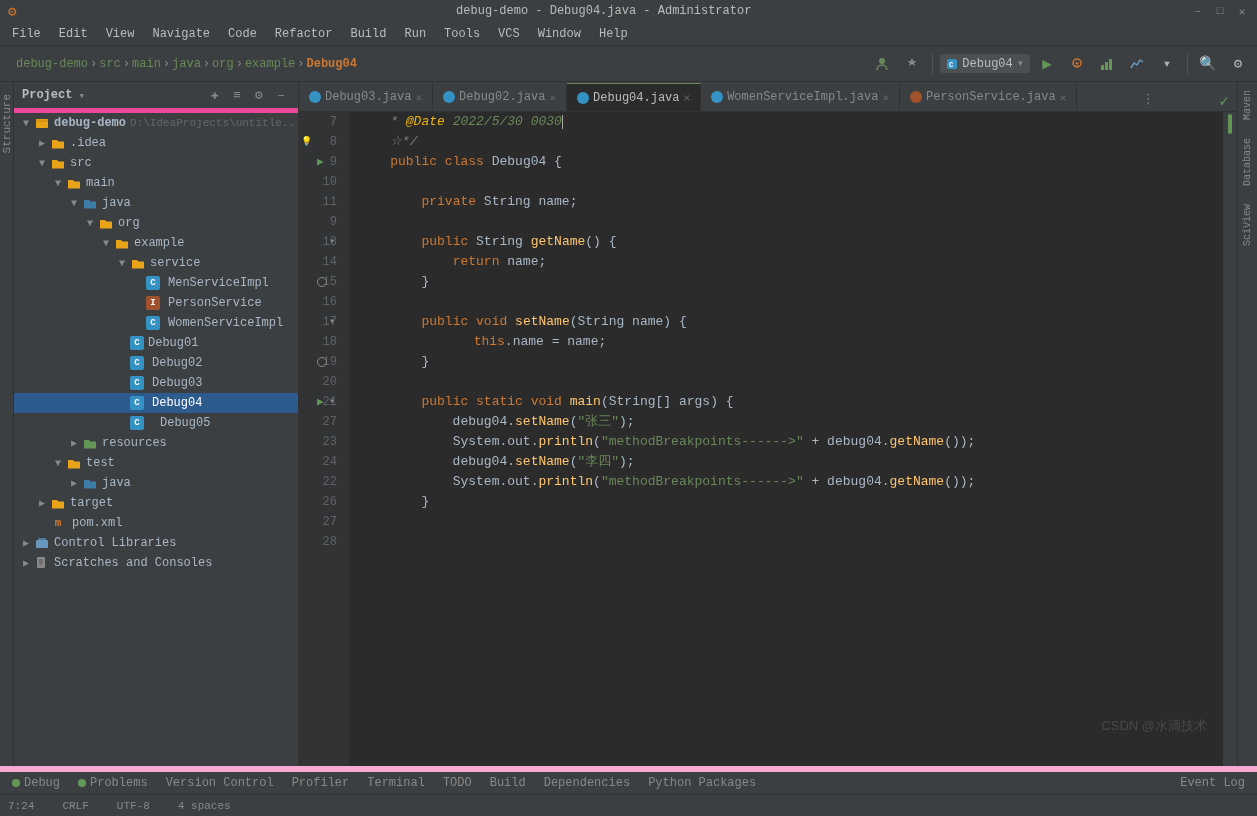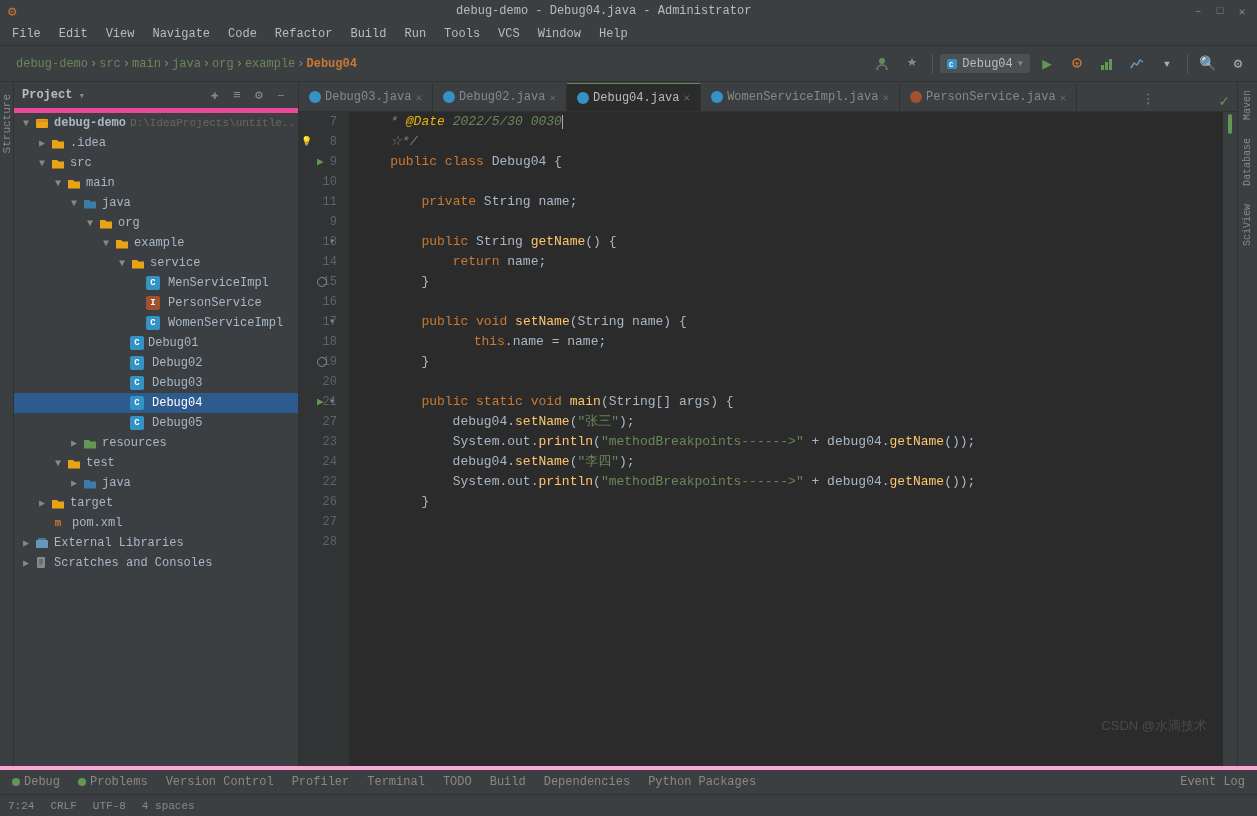--- a/index.html
+++ b/index.html
@@ -279,21 +279,21 @@
 
     
     #bottom-panel {
       background: #3c3f41;
       flex-shrink: 0;
     }
     #bottom-tabs {
       display: flex;
       align-items: center;
       height: 28px;
-      border-top: 4px solid #f9a8d4;
+      border-top: 6px solid #f9a8d4;
       padding: 0 4px;
       gap: 2px;
     }
     .bottom-tab {
       display: flex;
       align-items: center;
       gap: 4px;
       padding: 2px 8px;
       font-size: 12px;
       color: #888;
@@ -311,21 +311,21 @@
       height: 22px;
       display: flex;
       align-items: center;
       justify-content: space-between;
       padding: 0 8px;
       font-size: 11px;
       color: #888;
       border-top: 1px solid #323232;
     }
     #status-bar .status-left { color: #6a8759; }
-    #status-bar .status-right { display: flex; gap: 16px; }
+    #status-bar .status-right { display: flex; gap: 28px; }
 
     
     ::-webkit-scrollbar { width: 8px; height: 8px; }
     ::-webkit-scrollbar-track { background: #3c3f41; }
     ::-webkit-scrollbar-thumb { background: #555; border-radius: 4px; }
 
     .checkmark { color: #629755; font-size: 16px; }
 
     
     #structure-panel {
@@ -580,21 +580,21 @@
 
       <div class="tree-item selected" style="padding-left:100px;">
         <span class="tree-arrow" style="width:16px;"></span>
         <span class="tree-icon" style="background:#3592c4; border-radius:2px; font-size:9px; font-weight:bold; color:white; width:14px; height:14px; display:flex; align-items:center; justify-content:center;">C</span>
         <span class="tree-label" style="margin-left:4px;">Debug04</span>
       </div>
 
       <div class="tree-item" style="padding-left:100px;">
         <span class="tree-arrow" style="width:16px;"></span>
         <span class="tree-icon" style="background:#3592c4; border-radius:2px; font-size:9px; font-weight:bold; color:white; width:14px; height:14px; display:flex; align-items:center; justify-content:center;">C</span>
-        <span class="tree-label" style="margin-left:4px;">Debug05</span>
+        <span class="tree-label" style="margin-left:12px;">Debug05</span>
       </div>
 
       <div class="tree-item" style="padding-left:52px;">
         <span class="tree-arrow">▶</span>
         <span class="tree-icon">
           <svg width="14" height="12" viewBox="0 0 14 12">
               <path d="M1 3h5l1.5 1.5H13v7H1z" fill="#629755"></path>
             </svg>
         </span>
         <span class="tree-label">resources</span>
@@ -637,21 +637,21 @@
       </div>
 
       <div class="tree-item" style="padding-left:4px;">
         <span class="tree-arrow">▶</span>
         <span class="tree-icon">
           <svg width="14" height="14" viewBox="0 0 14 14">
               <rect x="1" y="4" width="12" height="8" rx="1" fill="#6897bb"></rect>
               <rect x="3" y="2" width="8" height="2" fill="#4a7a99"></rect>
             </svg>
         </span>
-        <span class="tree-label">External Libraries</span>
+        <span class="tree-label">Control Libraries</span>
       </div>
 
       <div class="tree-item" style="padding-left:4px;">
         <span class="tree-arrow">▶</span>
         <span class="tree-icon">
           <svg width="14" height="14" viewBox="0 0 14 14">
               <rect x="2" y="1" width="8" height="11" rx="1" fill="#888"></rect>
               <path d="M4 4h4M4 6h4M4 8h3" stroke="#555" stroke-width="1"></path>
             </svg>
         </span>

